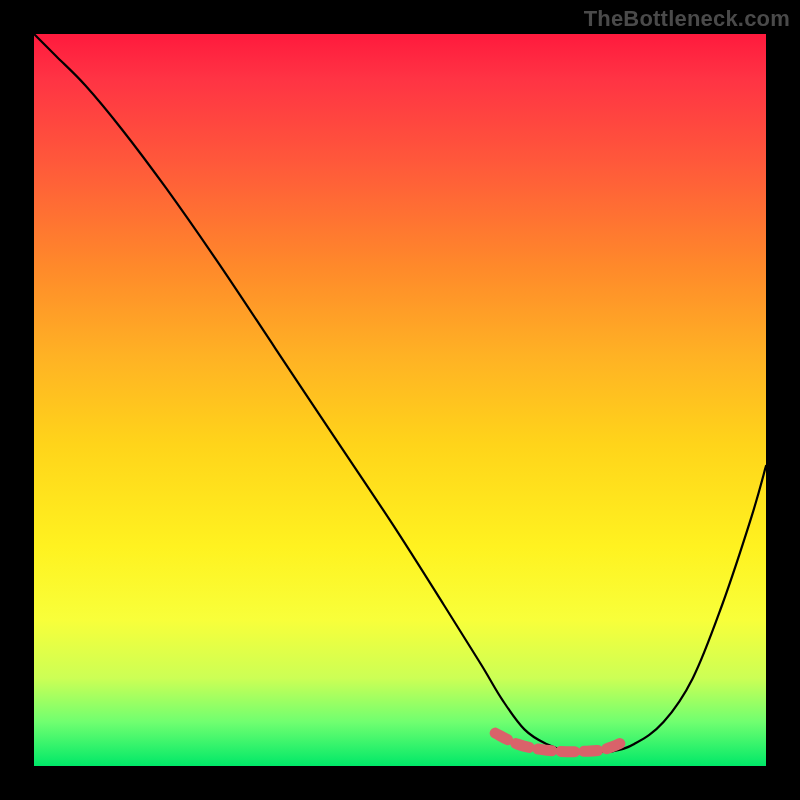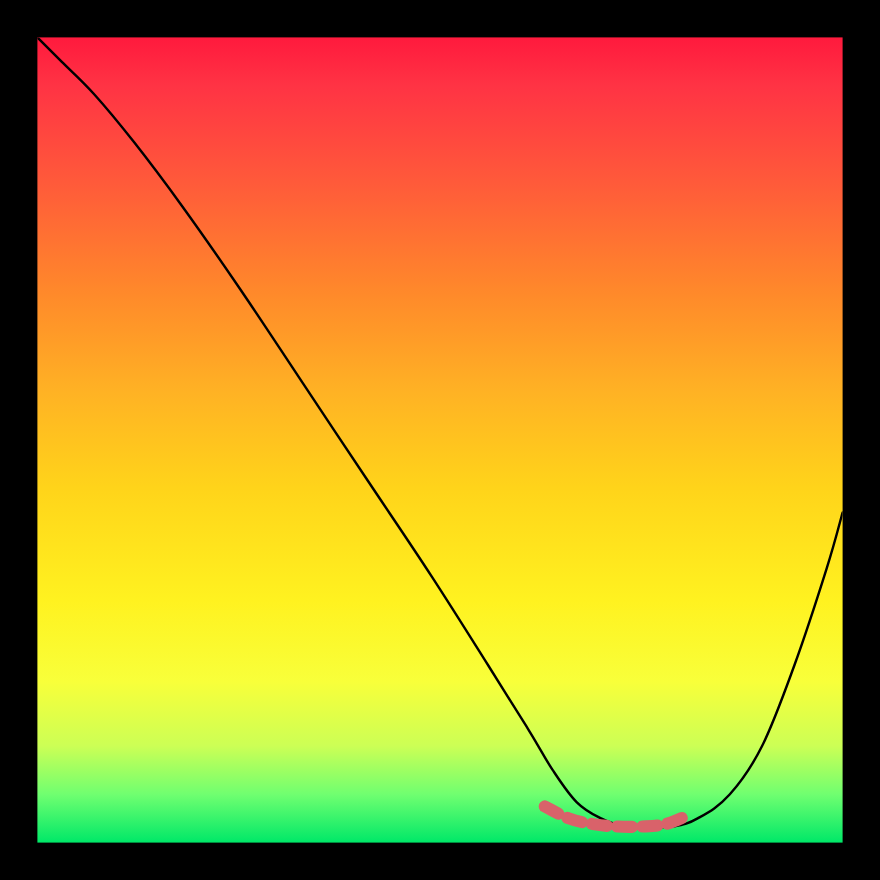--- a/index.html
+++ b/index.html
@@ -57,13 +57,14 @@
 </head>
 <body>
 
 <div class="chart-container">
   <div class="plot-area">
     <svg class="curve" viewBox="0 0 732 732" preserveAspectRatio="none">
       <path d="M 0.0 0.0 C 4.0 4.0, 12.7 12.7, 22.0 22.0 C 31.2 31.2, 39.4 38.1, 51.2 51.2 C 63.1 64.4, 73.3 76.7, 87.8 95.2 C 102.3 113.6, 114.6 130.0, 131.8 153.7 C 148.9 177.4, 163.2 197.9, 183.0 226.9 C 202.8 255.9, 220.5 283.1, 241.6 314.8 C 262.6 346.4, 279.0 371.0, 300.1 402.6 C 321.2 434.2, 338.9 460.1, 358.7 490.4 C 378.4 520.7, 394.1 545.9, 409.9 571.0 C 425.7 596.0, 436.0 612.4, 446.5 629.5 C 457.1 646.6, 460.6 654.3, 468.5 666.1 C 476.4 678.0, 482.5 687.5, 490.4 695.4 C 498.3 703.3, 504.5 706.1, 512.4 710.0 C 520.3 714.0, 526.5 716.0, 534.4 717.4 C 542.3 718.7, 548.4 717.4, 556.3 717.4 C 564.2 717.4, 570.4 718.7, 578.3 717.4 C 586.2 716.0, 591.0 715.3, 600.2 710.0 C 609.5 704.8, 619.0 699.9, 629.5 688.1 C 640.1 676.2, 648.3 665.2, 658.8 644.2 C 669.3 623.1, 677.5 599.9, 688.1 571.0 C 698.6 542.0, 709.5 508.2, 717.4 483.1 C 725.3 458.1, 729.4 441.1, 732.0 431.9" fill="none" stroke="#000" stroke-width="2.2" stroke-linejoin="round" stroke-linecap="round"></path>
       <path d="M 461.2 699.1 C 465.1 701.0, 475.2 707.1, 483.1 710.0 C 491.0 712.9, 497.2 713.8, 505.1 715.2 C 513.0 716.5, 519.1 717.0, 527.0 717.4 C 534.9 717.8, 541.1 717.8, 549.0 717.4 C 556.9 717.0, 563.1 717.1, 571.0 715.2 C 578.9 713.2, 589.0 708.0, 592.9 706.4" fill="none" stroke="#d9626a" stroke-width="11" stroke-linecap="round" stroke-linejoin="round" stroke-dasharray="14 9"></path>
     </svg>
   </div>
+  <div class="watermark">TheBottleneck.com</div>
 </div>
 
 </body></html>

